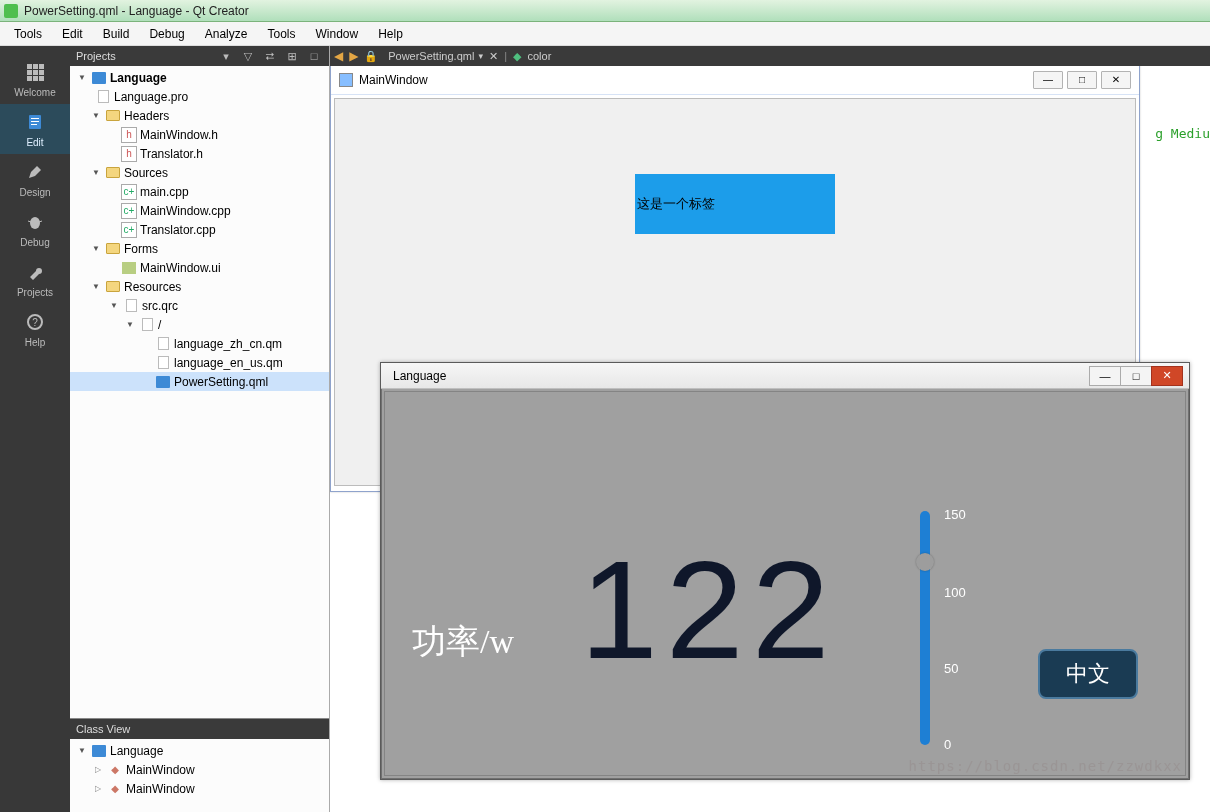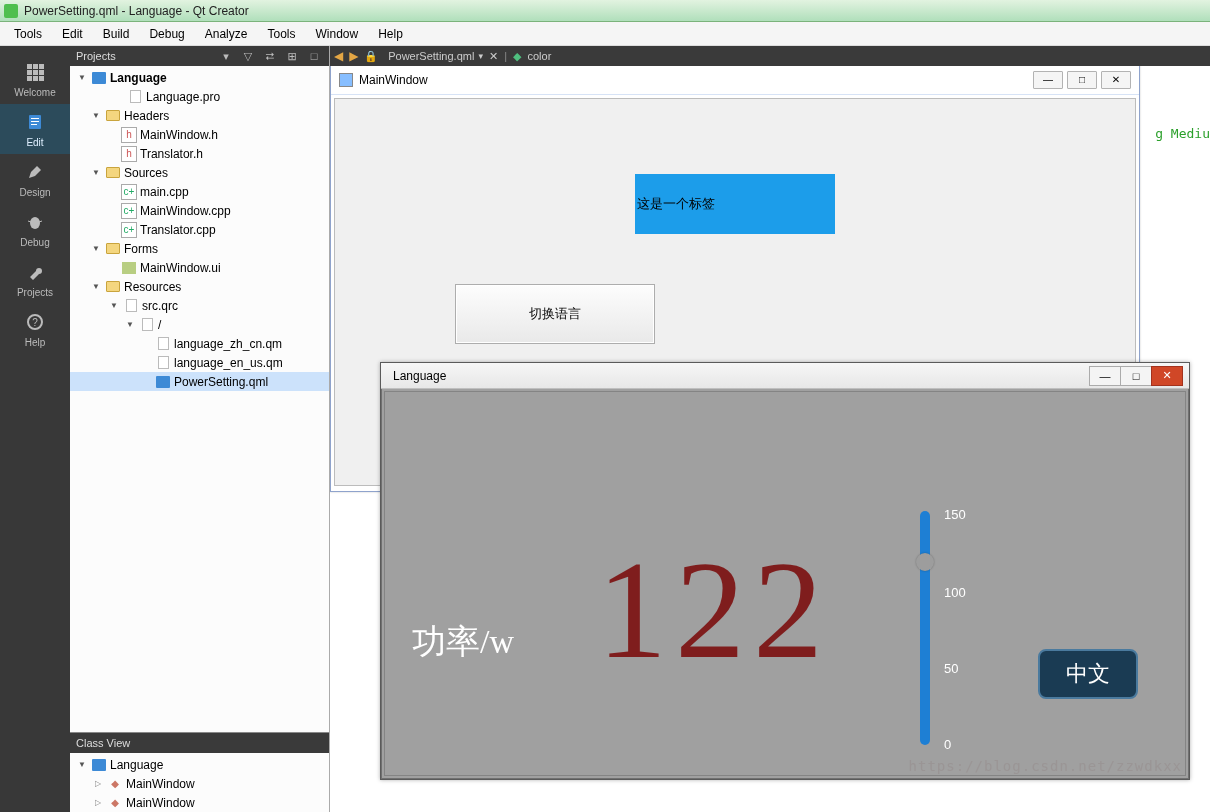--- a/index.html
+++ b/index.html
@@ -32,21 +32,21 @@
 .tree-row .ficon { width: 16px; height: 16px; margin: 0 3px; display: inline-flex; align-items: center; justify-content: center; font-size: 10px; }
 .tree-row .label { }
 .tree-row.bold .label { font-weight: bold; }
 .icon-folder { background: #f4d67f; border: 1px solid #c9a43d; border-radius: 1px; width: 14px; height: 11px; }
 .icon-qml { background: #3d8ad6; color: #fff; width: 14px; height: 12px; border-radius: 1px; font-size: 7px; }
 .icon-cpp { border: 1px solid #aaa; background: #fff; color: #2a6; width: 14px; height: 12px; font-size: 7px; }
 .icon-h { border: 1px solid #aaa; background: #fff; color: #c55; width: 14px; height: 12px; font-size: 7px; }
 .icon-ui { background: #b8ce82; width: 14px; height: 12px; }
 .icon-file { border: 1px solid #bbb; background: #fff; width: 11px; height: 13px; }
 
-.class-pane { height: 80px; border-top: 1px solid #888; display: flex; flex-direction: column; }
+.class-pane { height: 94px; border-top: 1px solid #888; display: flex; flex-direction: column; }
 
 
 .content-area { flex: 1; position: relative; background: #fff; }
 .top-toolbar { height: 20px; background: #3a3a3a; display: flex; align-items: center; color: #ccc; font-size: 11px; padding: 0 4px; gap: 6px; font-family: "Consolas", monospace; }
 .top-toolbar .nav-arrow { color: #e3a644; font-size: 12px; }
 .top-toolbar .nav-arrow.fwd { color: #e3a644; }
 .top-toolbar .lock { color: #888; }
 .top-toolbar .file-pill { display: flex; align-items: center; gap: 4px; }
 
 .content-body { position: relative; width: 100%; height: calc(100% - 20px); overflow: hidden; }
@@ -68,21 +68,21 @@
 
 
 .langwindow { position: absolute; left: 50px; top: 296px; width: 810px; height: 418px; border: 1px solid #5a5a5a; box-shadow: 0 0 4px rgba(0,0,0,0.3); }
 .lang-title { height: 26px; background: linear-gradient(#f6f6f6,#e7e7e7); display: flex; align-items: center; padding: 0 6px; font-size: 12px; border-bottom: 1px solid #bfbfbf; justify-content: space-between; }
 .lang-btns { display: flex; }
 .lang-btns .wb { width: 32px; height: 20px; border: 1px solid #ababab; background: #f4f4f4; display: flex; align-items: center; justify-content: center; font-size: 11px; margin-left: -1px; }
 .lang-btns .wb.close { background: #d04727; color: #fff; border-color: #a3321d; }
 .lang-client { height: calc(100% - 26px); background: #a0a0a0; position: relative; border: 1px solid #707070; border-top: none; }
 .lang-inner { position: absolute; inset: 2px; border: 1px solid #848484; }
 .power-label { position: absolute; left: 30px; top: 230px; color: #fff; font-size: 34px; font-family: "STFangsong","FangSong",serif; }
-.power-value { position: absolute; left: 215px; top: 140px; color: #7f1d1d; font-size: 140px; font-family: Liberation Serif, serif; font-weight: 300; letter-spacing: 8px; }
+.power-value { position: absolute; left: 198px; top: 140px; color: #0f172a; font-size: 140px; font-family: Liberation Sans, sans-serif; font-weight: 300; letter-spacing: 8px; }
 .slider { position: absolute; left: 536px; top: 122px; width: 16px; height: 234px; }
 .slider .track { position: absolute; left: 2px; top: 0; bottom: 0; width: 10px; background: #1e7fd4; border-radius: 6px; }
 .slider .handle { position: absolute; left: -2px; width: 18px; height: 18px; background: #9d9d9d; border-radius: 50%; box-shadow: 0 0 2px rgba(0,0,0,0.3); }
 .tick { position: absolute; left: 562px; color: #fff; font-size: 13px; }
 .qml-btn { position: absolute; left: 656px; width: 100px; height: 50px; background: #1a3b53; border: 2px solid #4a7a9e; border-radius: 8px; color: #fff; display: flex; align-items: center; justify-content: center; font-size: 22px; font-family: "STHeiti","Microsoft YaHei",sans-serif; }
 .watermark { position: absolute; right: 6px; bottom: 4px; color: rgba(150,140,140,0.55); font-size: 14px; font-family: Consolas, monospace; letter-spacing: 1px; }
 </style>
 </head>
 <body>
 
@@ -181,21 +181,21 @@
       </div>
     </div>
     <div class="tree">
       <div class="tree-row bold" style="padding-left:6px">
           <span class="arrow">▼</span>
           <span class="ficon">
             <span class="icon-qml"></span>
           </span>
           <span class="label">Language</span>
         </div>
-      <div class="tree-row" style="padding-left:54px">
+      <div class="tree-row" style="padding-left:22px">
           <span class="ficon">
             <span class="icon-file"></span>
           </span>
           <span class="label">Language.pro</span>
         </div>
       <div class="tree-row" style="padding-left:20px">
           <span class="arrow">▼</span>
           <span class="ficon">
             <span class="icon-folder"></span>
           </span>
@@ -334,21 +334,20 @@
             <span>MainWindow</span>
           </div>
           <div class="win-btns">
             <div class="win-btn">—</div>
             <div class="win-btn">□</div>
             <div class="win-btn close">✕</div>
           </div>
         </div>
         <div class="mw-client">
           <div class="mw-label">这是一个标签</div>
-          <div class="mw-btn mw-btn1">切换语言</div>
         </div>
       </div>
 
       <div class="langwindow">
         <div class="lang-title">
           <div class="left" style="display:flex;align-items:center;gap:6px">
             <div class="wticon"></div>
             <span>Language</span>
           </div>
           <div class="lang-btns">

